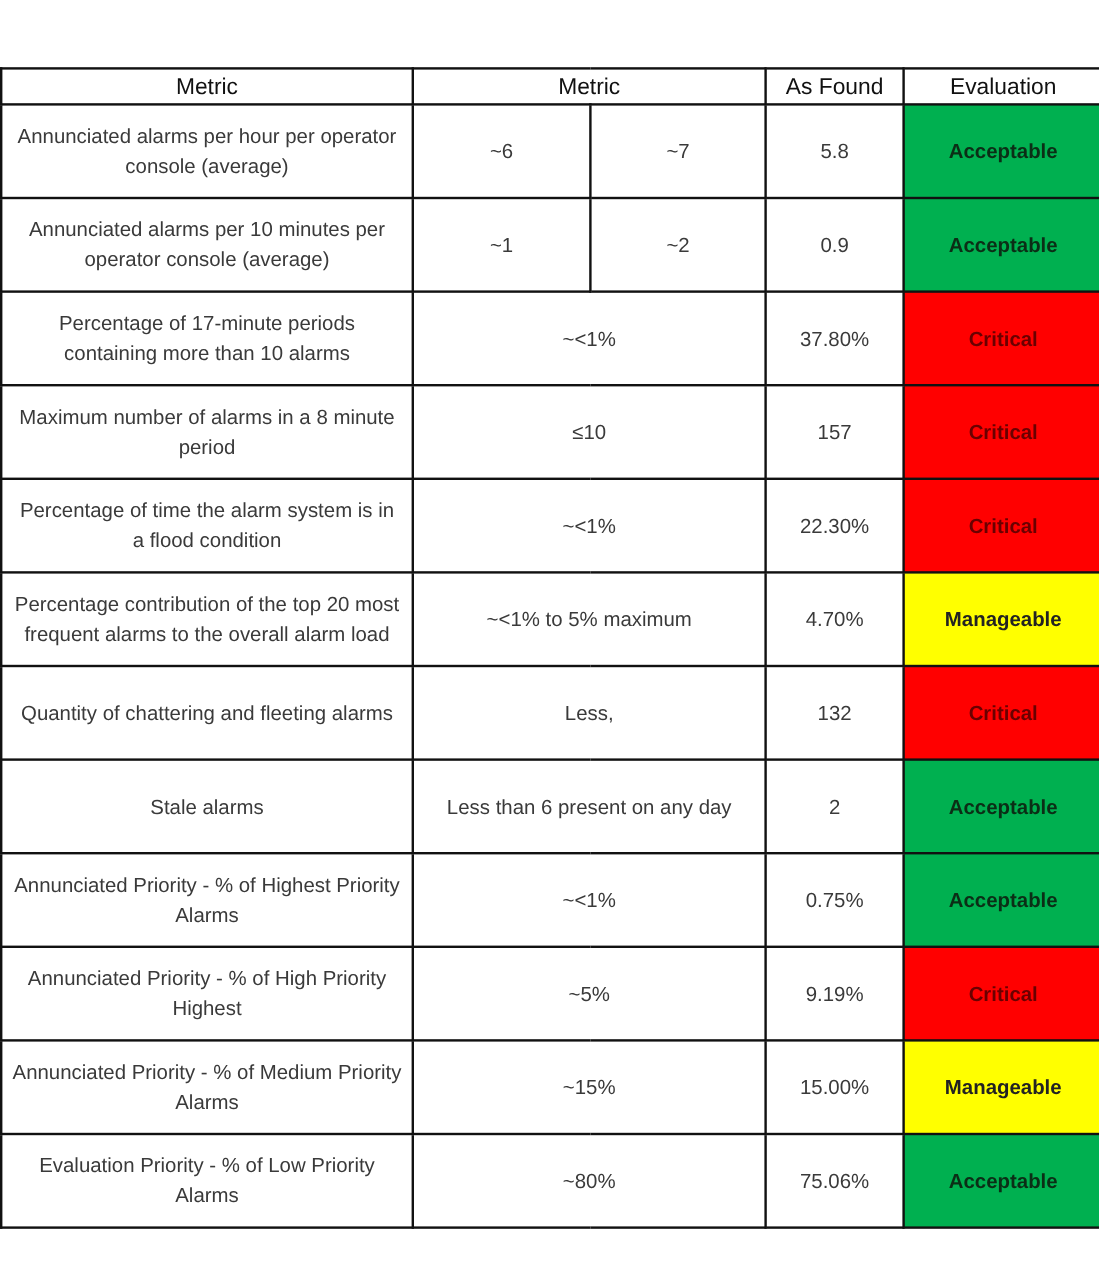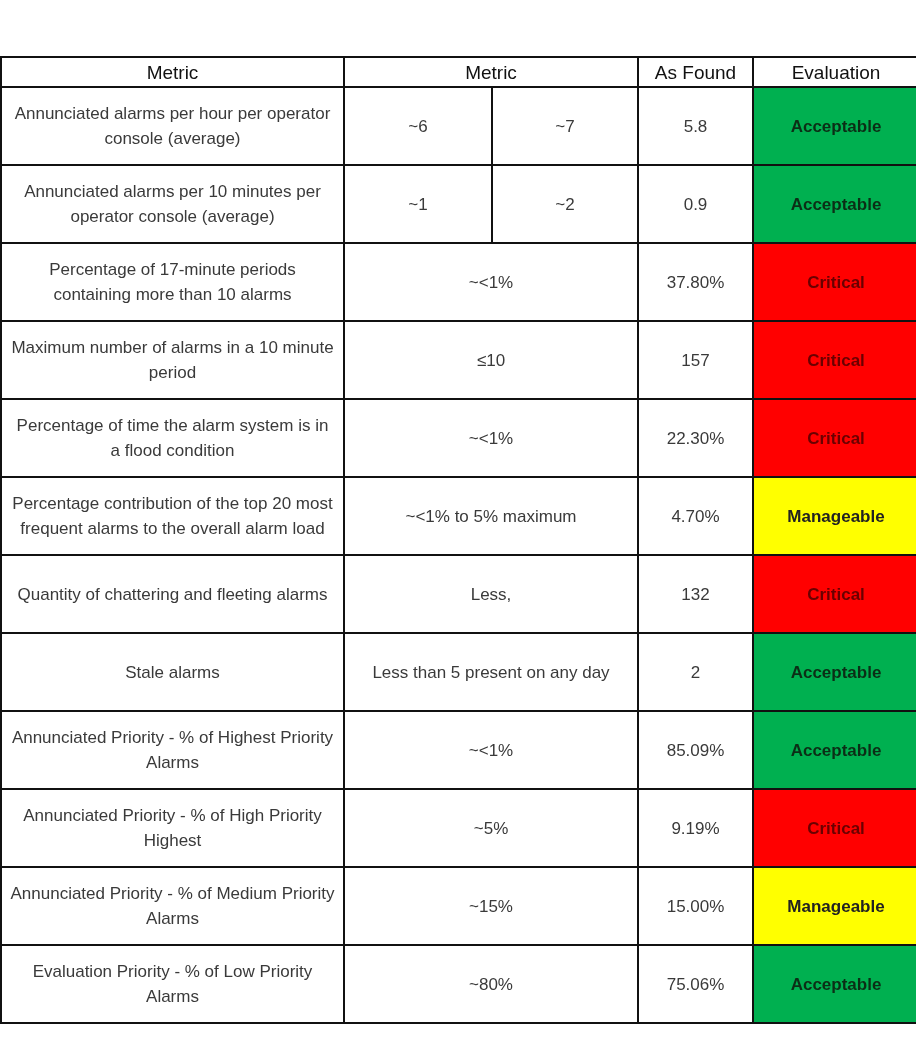--- a/index.html
+++ b/index.html
@@ -50,21 +50,21 @@
       <td>0.9</td>
       <td class="eval acceptable">Acceptable</td>
     </tr>
     <tr>
       <td>Percentage of 17-minute periods containing more than 10 alarms</td>
       <td colspan="2">~&lt;1%</td>
       <td>37.80%</td>
       <td class="eval critical">Critical</td>
     </tr>
     <tr>
-      <td>Maximum number of alarms in a 10 minute period</td>
+      <td>Maximum number of alarms in a 8 minute period</td>
       <td colspan="2">≤10</td>
       <td>157</td>
       <td class="eval critical">Critical</td>
     </tr>
     <tr>
       <td>Percentage of time the alarm system is in a flood condition</td>
       <td colspan="2">~&lt;1%</td>
       <td>22.30%</td>
       <td class="eval critical">Critical</td>
     </tr>
@@ -75,28 +75,28 @@
       <td class="eval manageable">Manageable</td>
     </tr>
     <tr>
       <td>Quantity of chattering and fleeting alarms</td>
       <td colspan="2">Less,</td>
       <td>132</td>
       <td class="eval critical">Critical</td>
     </tr>
     <tr>
       <td>Stale alarms</td>
-      <td colspan="2">Less than 5 present on any day</td>
+      <td colspan="2">Less than 6 present on any day</td>
       <td>2</td>
       <td class="eval acceptable">Acceptable</td>
     </tr>
     <tr>
       <td>Annunciated Priority - % of Highest Priority Alarms</td>
       <td colspan="2">~&lt;1%</td>
-      <td>85.09%</td>
+      <td>0.75%</td>
       <td class="eval acceptable">Acceptable</td>
     </tr>
     <tr>
       <td>Annunciated Priority - % of High Priority Highest</td>
       <td colspan="2">~5%</td>
       <td>9.19%</td>
       <td class="eval critical">Critical</td>
     </tr>
     <tr>
       <td>Annunciated Priority - % of Medium Priority Alarms</td>

